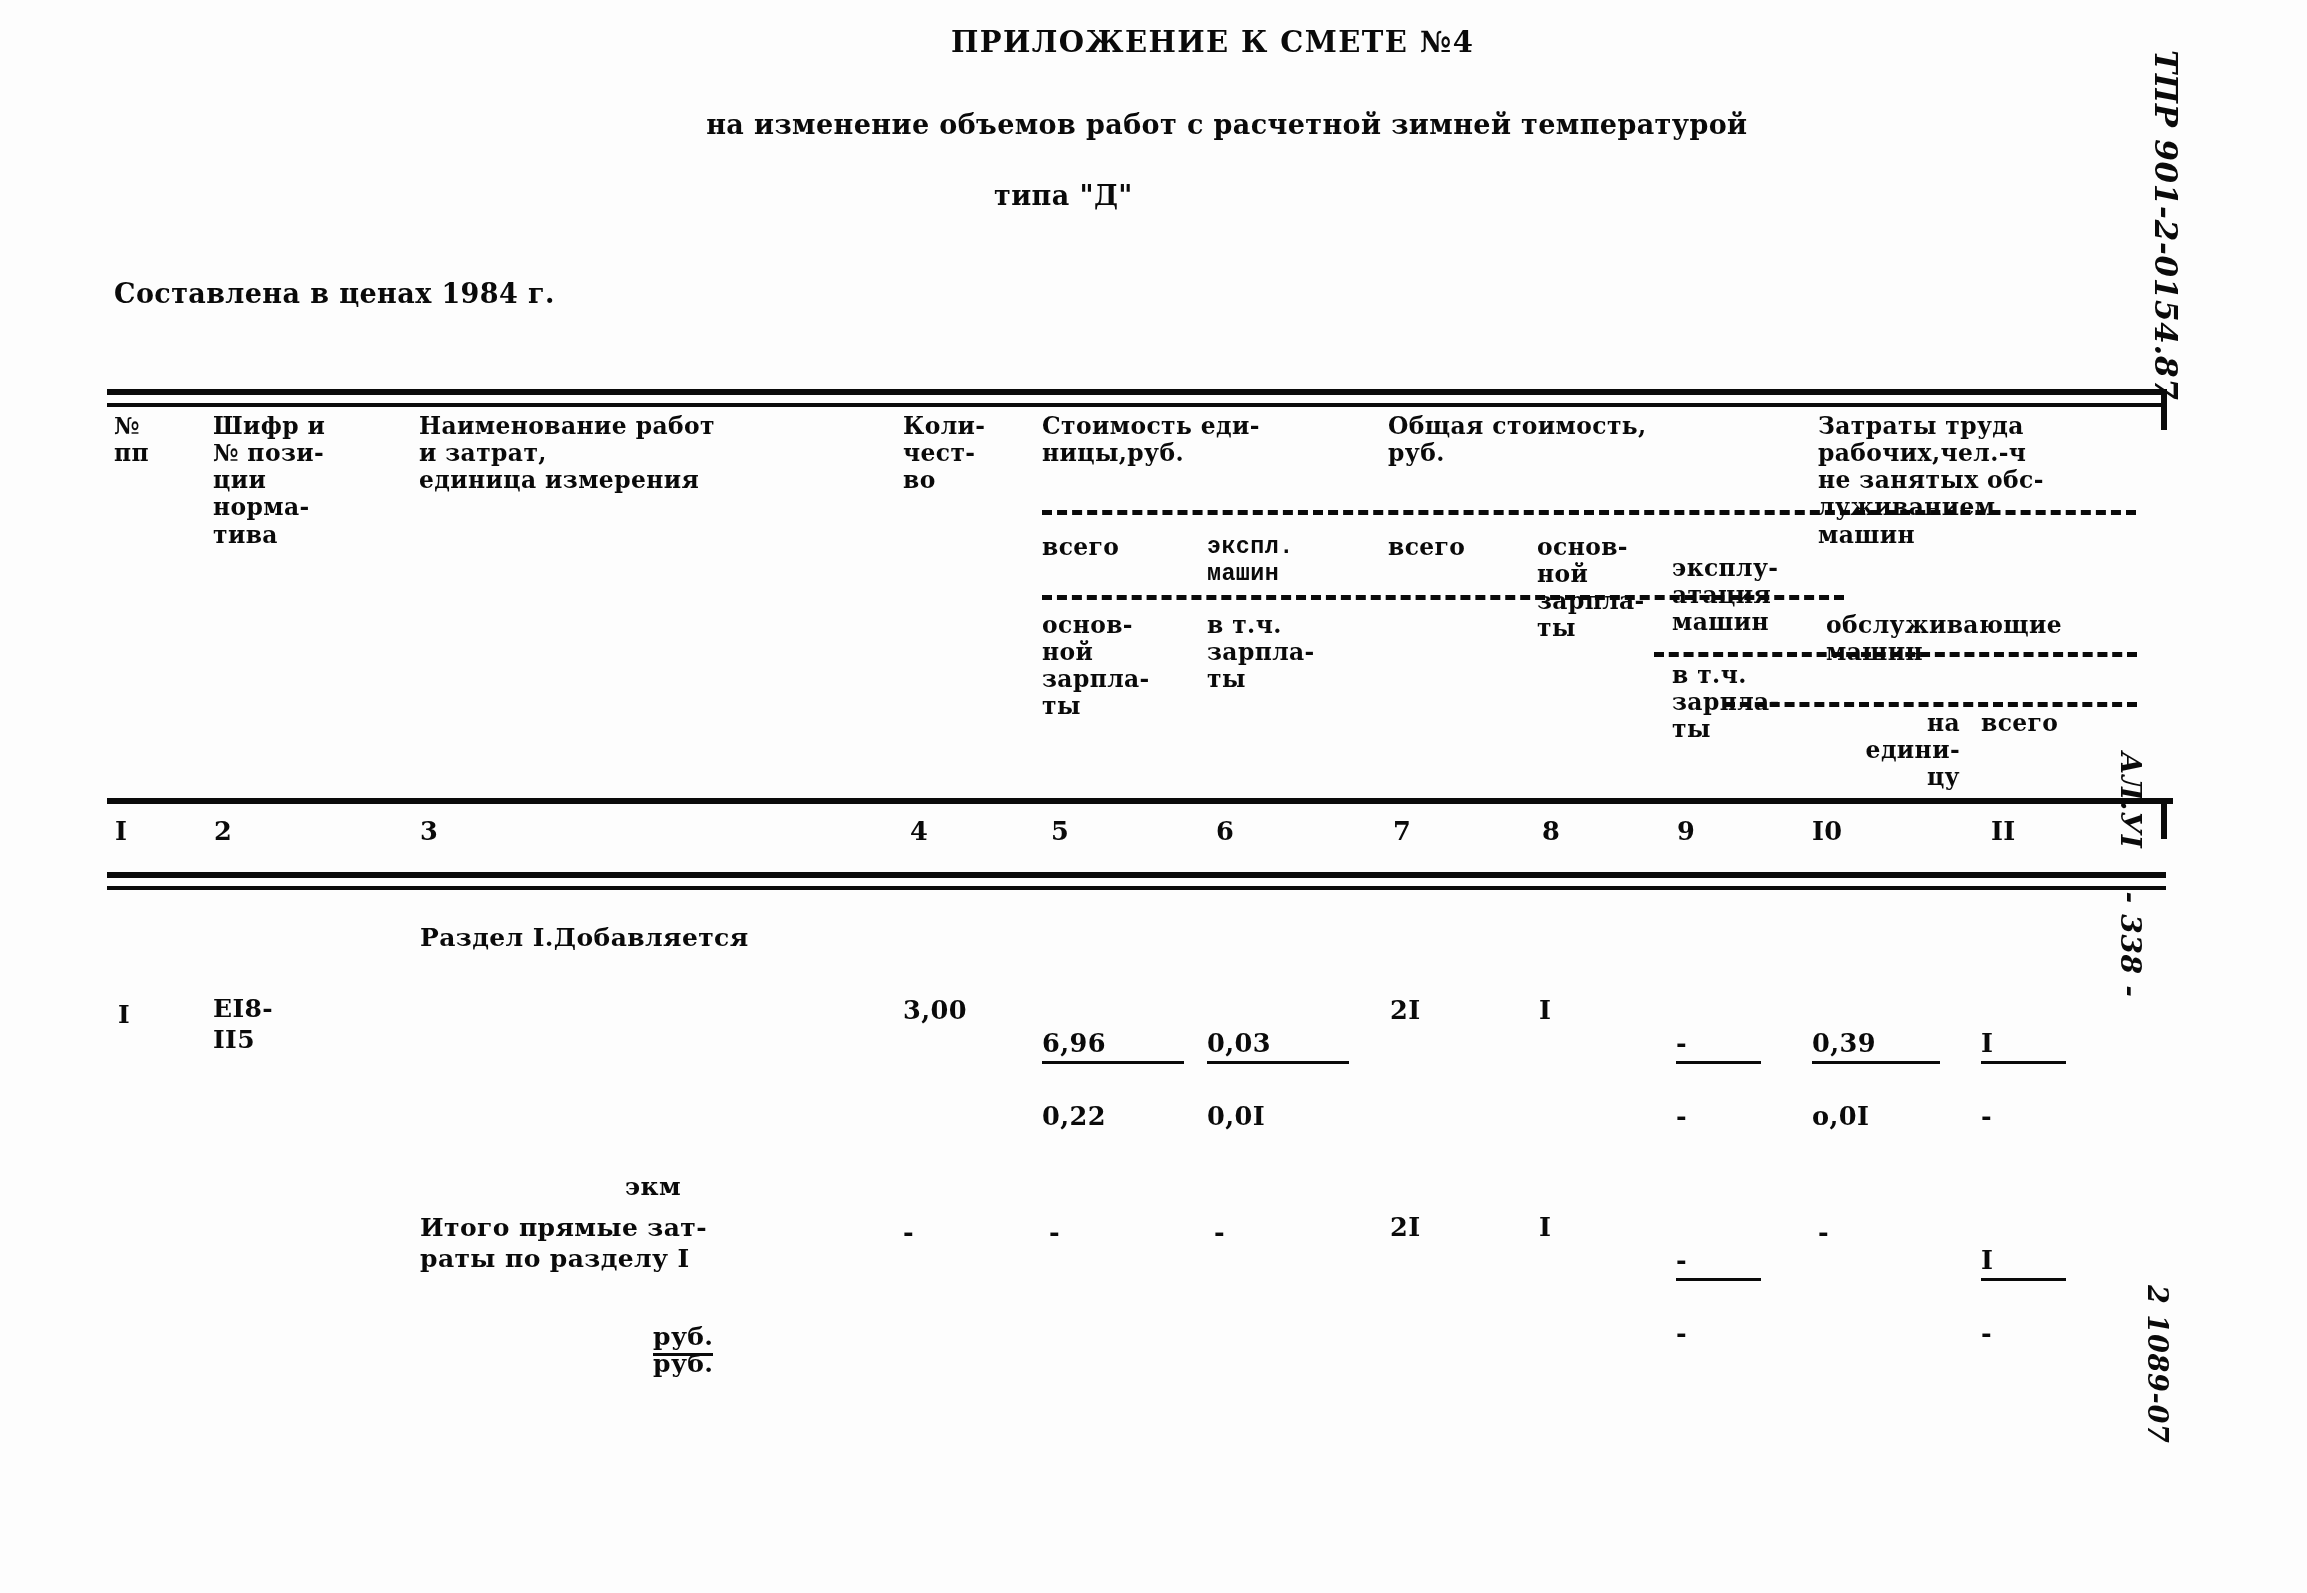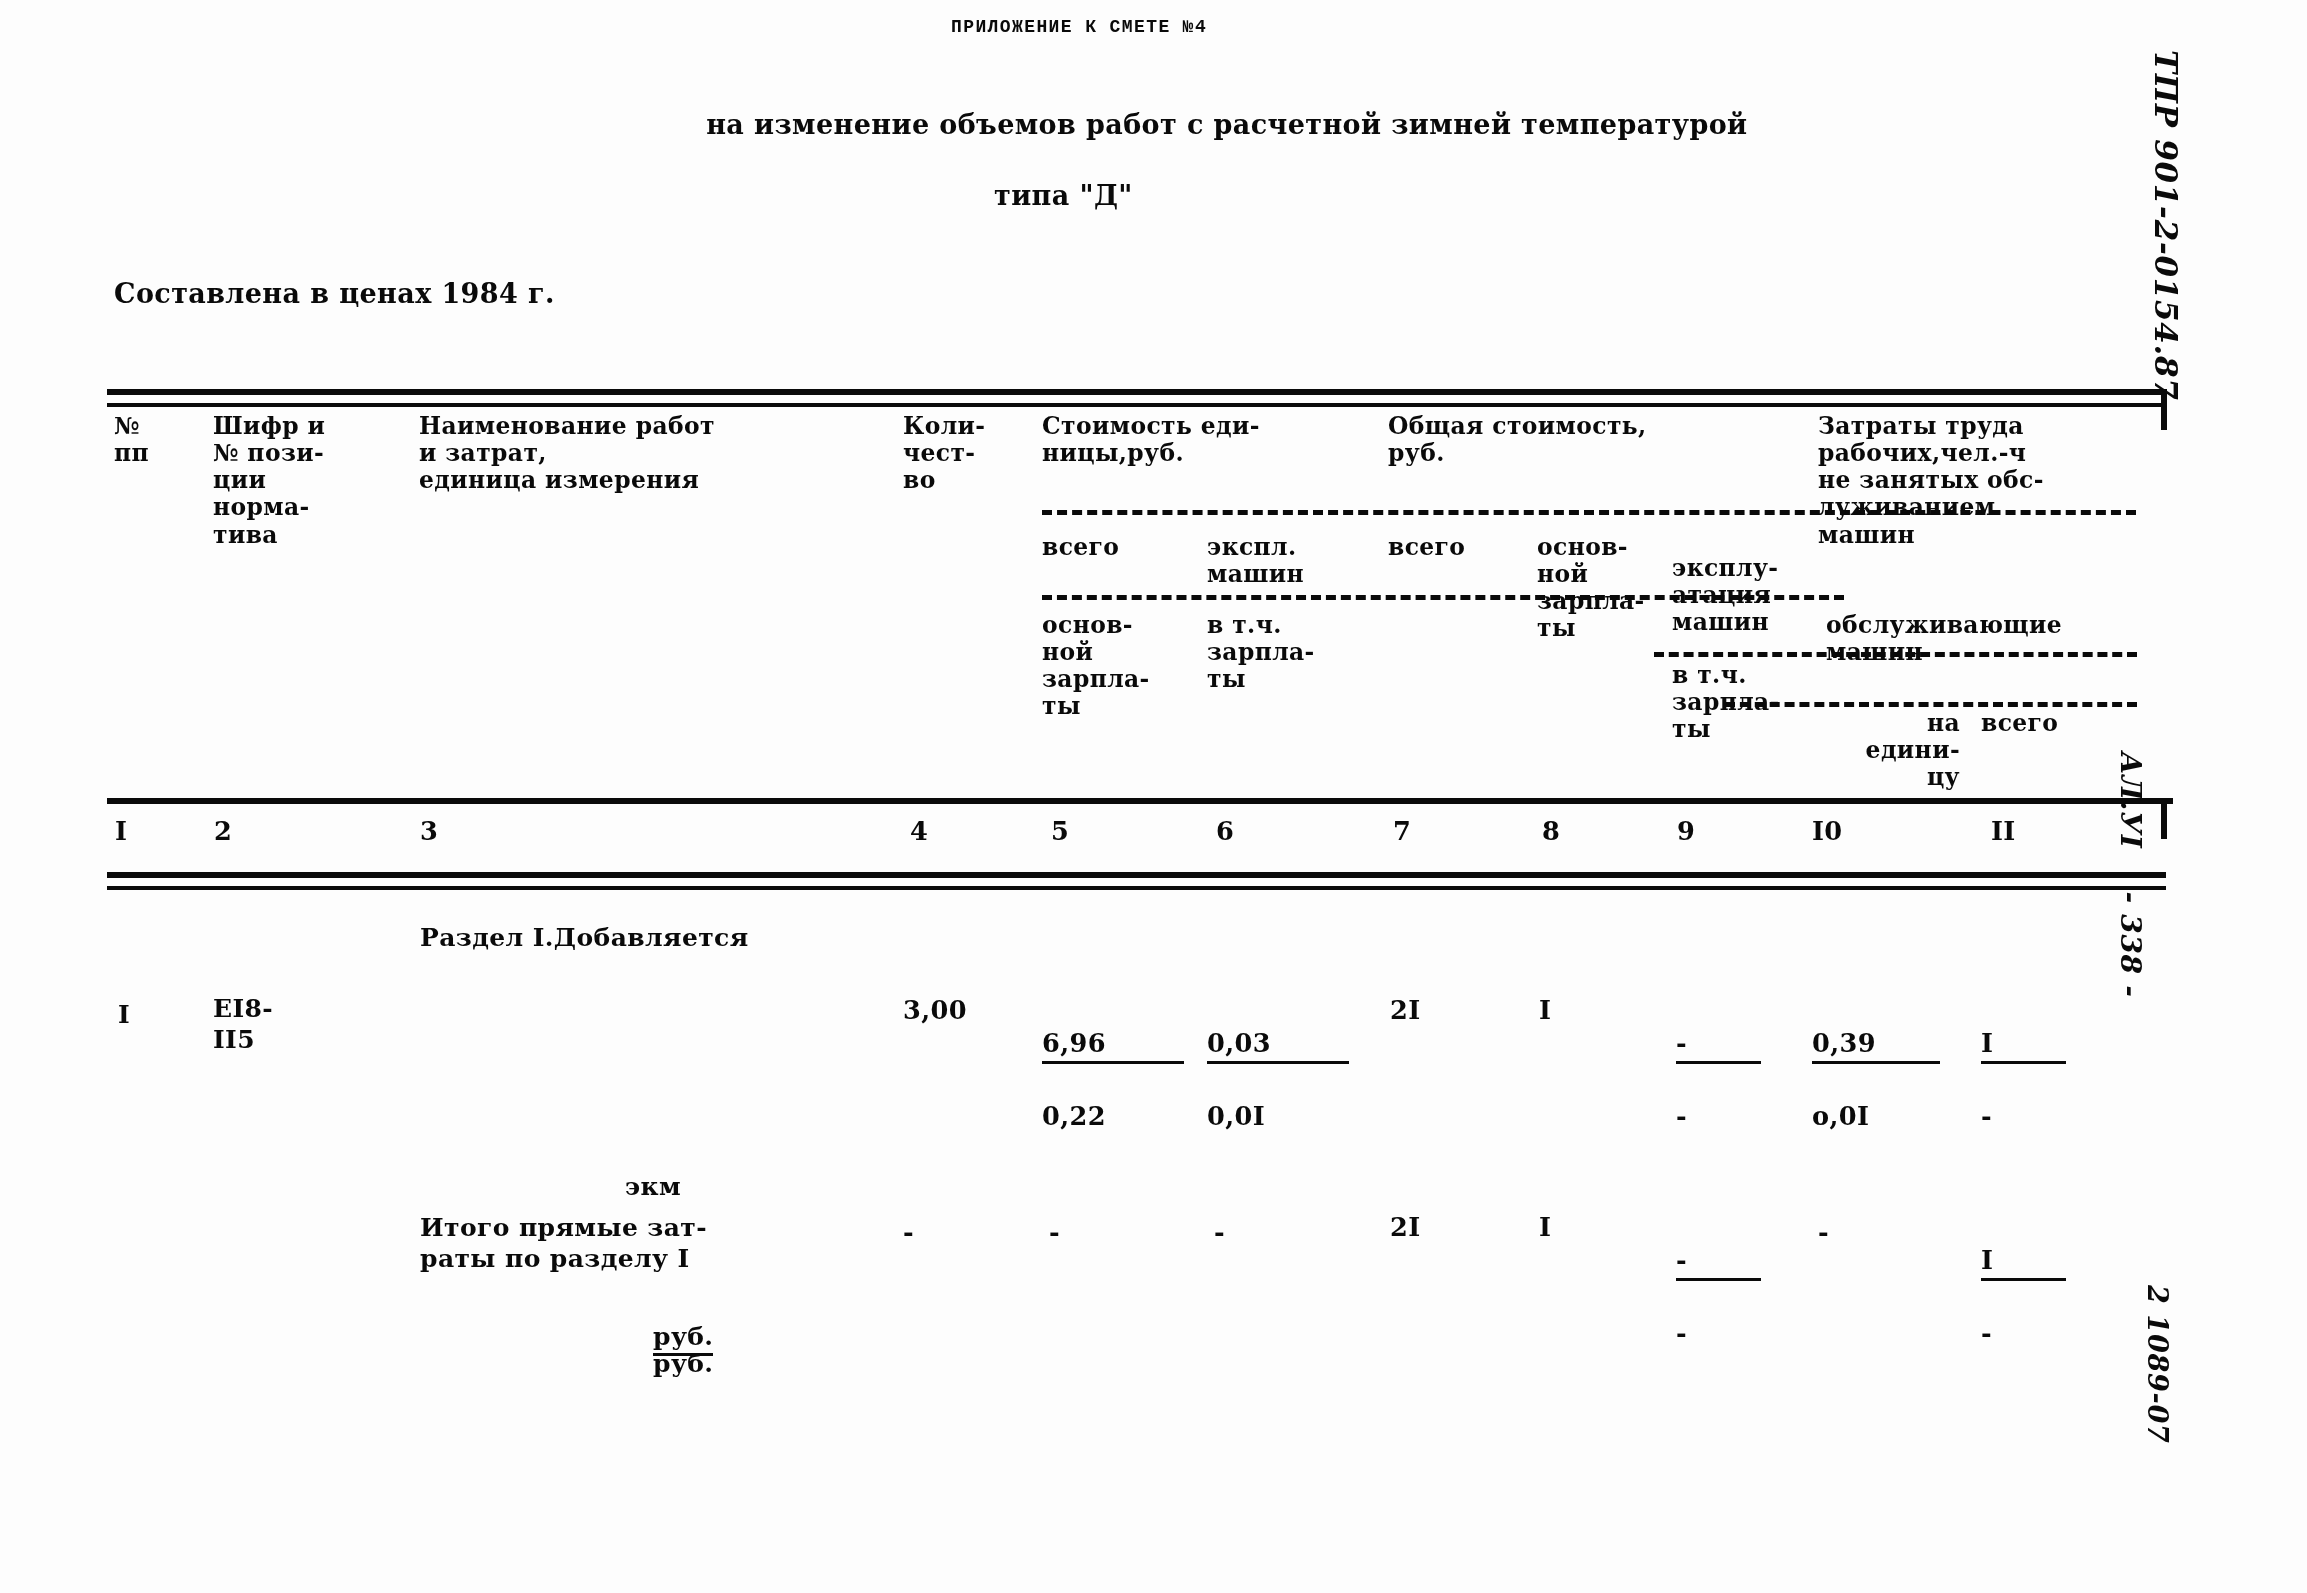--- a/index.html
+++ b/index.html
@@ -28,24 +28,23 @@
     font-weight: 700;
     letter-spacing: 0.4px;
     color: #0a0a0a;
     white-space: pre;
     line-height: 1.02;
   }
   .abs { position: absolute; }
 
   
   #doc-title {
-    left: 951px; top: 18px;
-    font-size: 18px;
+    left: 951px; top: 28px;
+    font-size: 29px;
     letter-spacing: 1.4px;
-    font-family: Liberation Mono, monospace;
   }
   #subtitle {
     left: 667px; top: 71px;
     font-size: 27px;
     line-height: 1.32;
     text-align: left;
   }
   #subtitle .l2 { display: block; margin-left: -14px; }
   #subtitle .l3 { display: block; margin-left: 327px; }
   .sup {
@@ -190,21 +189,21 @@
 
   <div class="hcell tw" style="left:1042px; top:413px; width:369px;">Стоимость еди-
 ницы,руб.</div>
 
   <div class="hcell tw" style="left:1042px; top:534px; width:142px;">всего</div>
   <div class="hcell tw" style="left:1042px; top:612px; width:149px;">основ-
 ной
 зарпла-
 ты</div>
 
-  <div class="hcell tw" style="left:1207px; top:534px; width:163px;">экспл.
+  <div class="hcell tw" style="left:1207px; top:534px; width:163px;font-family:Liberation Mono, monospace;">экспл.
 машин</div>
   <div class="hcell tw" style="left:1207px; top:612px; width:163px;">в т.ч.
 зарпла-
 ты</div>
 
   <div class="hcell tw" style="left:1388px; top:413px; width:369px;">Общая стоимость,
 руб.</div>
 
   <div class="hcell tw" style="left:1388px; top:534px; width:135px;">всего</div>
 

